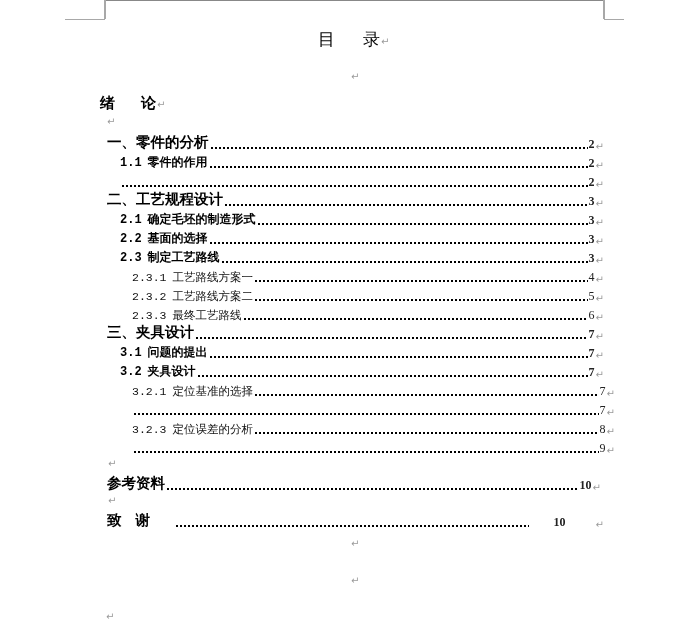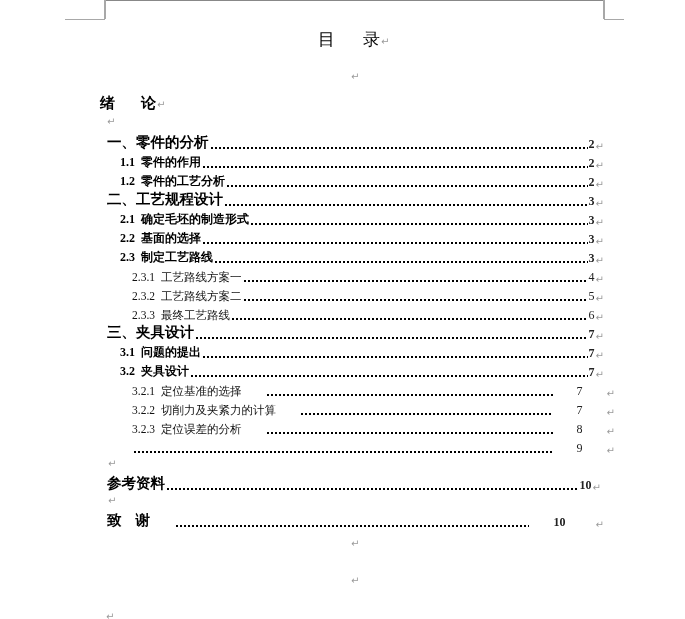--- a/index.html
+++ b/index.html
@@ -31,23 +31,23 @@
   .row .dots {
     flex:1 1 auto; overflow:hidden; margin:0 1px 3px 1px; height:2px;
     background-image: radial-gradient(circle, #000 0.9px, transparent 1.1px);
     background-size:4px 2px; background-repeat:repeat-x;
   }
   .row .pg { flex:0 0 auto; font-family:"Liberation Serif", serif; font-size:12px; color:#222; }
 
   .l1 { height:19px; font-size:14.5px; font-weight:bold; }
   .l2 { height:19px; font-size:12px; font-weight:bold; padding-left:13px; }
   .l3 { height:19px; font-size:11.5px; padding-left:25px; color:#111; }
-  .l3 .num, .l2 .num { font-family:Liberation Serif, serif; margin-right:6px; }
+  .l3 .num, .l2 .num { font-family:Liberation Mono, monospace; margin-right:6px; }
   .l3 .dots { margin-right:1px; }
-  .l3-wrap { width:483px;gap:23px; }
+  .l3-wrap { width:483px; }
 
   .spacer { height:18px; position:relative; }
   .spacer .pm { position:absolute; left:0; top:2px; }
   .lback .dots { background-size:4px 2px; }
 </style>
 </head>
 <body>
 
 <div class="page-top"></div>
 <div class="crop crop-top-left-v"></div>
@@ -74,21 +74,20 @@
     <span class="pg">2</span>
       <span class="pm">↵</span>
   </div>
   <div class="row l2">
     <span class="lbl"><span class="num">1.1</span><span>零件的作用</span></span>
     <span class="dots"></span>
     <span class="pg">2</span>
       <span class="pm">↵</span>
   </div>
   <div class="row l2">
-    <span class="lbl"><span class="num">1.2</span><span>零件的工艺分析</span></span>
     <span class="dots"></span>
     <span class="pg">2</span>
       <span class="pm">↵</span>
   </div>
 
   <div class="row l1">
     <span class="lbl">二、工艺规程设计</span>
     <span class="dots"></span>
     <span class="pg">3</span>
       <span class="pm">↵</span>
@@ -148,21 +147,20 @@
     <span class="pg">7</span>
       <span class="pm">↵</span>
   </div>
   <div class="row l3 l3-wrap">
     <span class="lbl"><span class="num">3.2.1</span><span>定位基准的选择</span></span>
     <span class="dots"></span>
     <span class="pg">7</span>
       <span class="pm">↵</span>
   </div>
   <div class="row l3 l3-wrap">
-    <span class="lbl"><span class="num">3.2.2</span><span>切削力及夹紧力的计算</span></span>
     <span class="dots"></span>
     <span class="pg">7</span>
       <span class="pm">↵</span>
   </div>
   <div class="row l3 l3-wrap">
     <span class="lbl"><span class="num">3.2.3</span><span>定位误差的分析</span></span>
     <span class="dots"></span>
     <span class="pg">8</span>
       <span class="pm">↵</span>
   </div>

